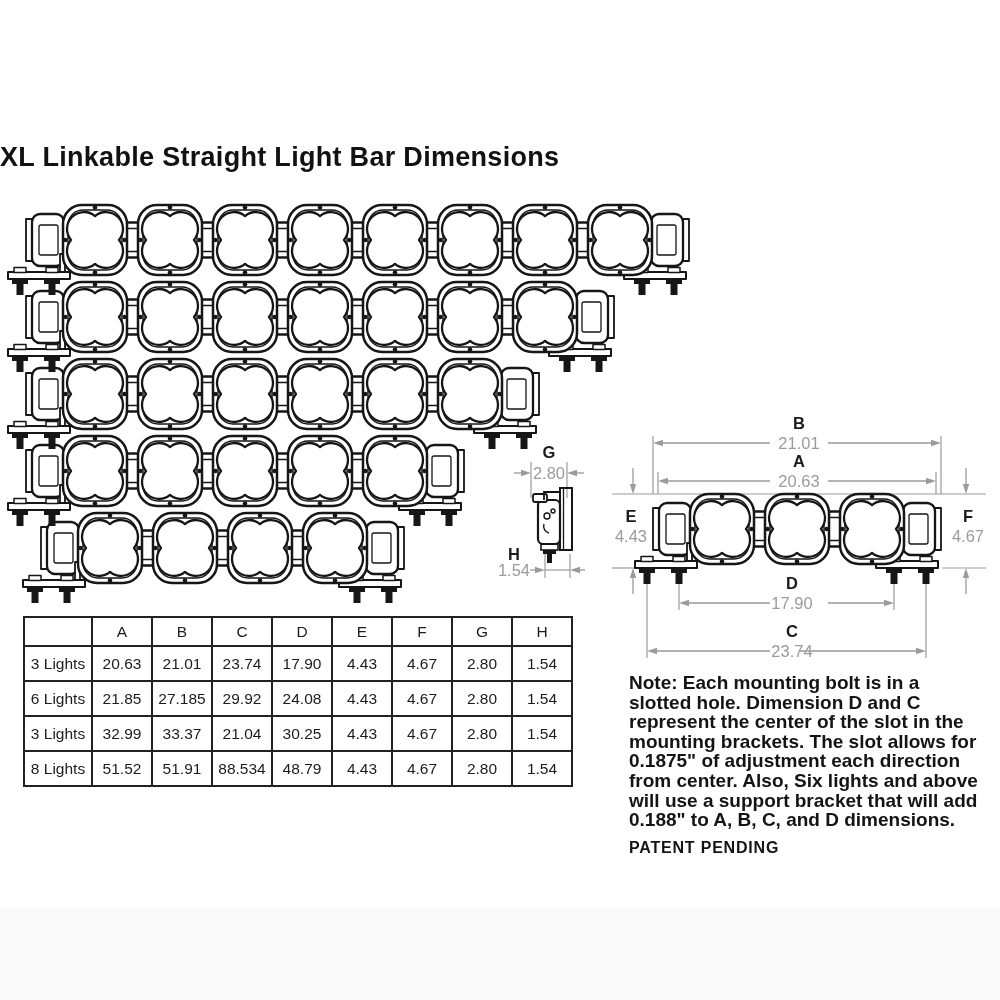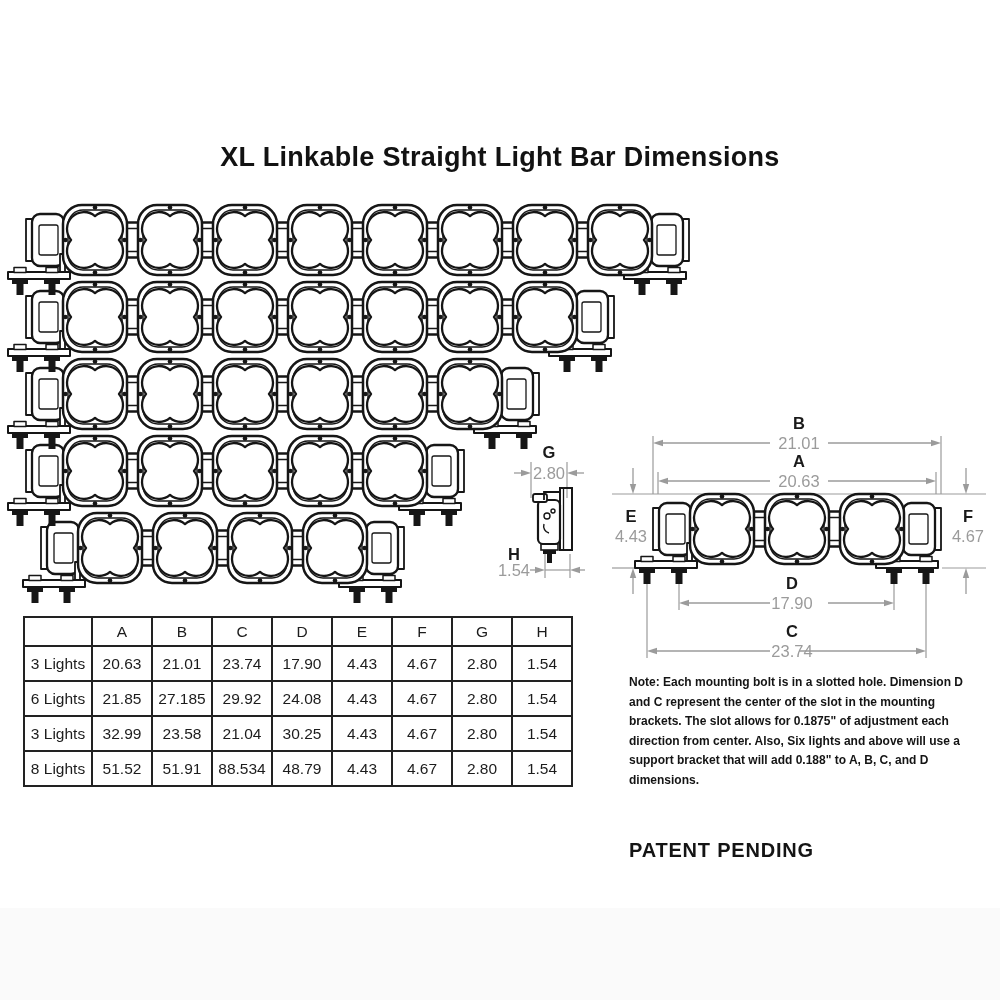--- a/index.html
+++ b/index.html
@@ -2,45 +2,45 @@
 <html><head>
 <meta charset="utf-8">
 <style>
   html,body { margin:0; padding:0; background:#fff; }
   #canvas {
     position:relative; width:1000px; height:1000px; background:#ffffff;
     font-family:"Liberation Sans", sans-serif; overflow:hidden;
   }
   .bg-strip { position:absolute; left:0; top:908px; width:1000px; height:92px; background:#fafafa; }
   .title {
-    position:absolute; left:0; top:142px; width:1000px; text-align:center;
+    position:absolute; left:0; top:142px; width:1000px; text-align:left;
     font-size:27px; font-weight:bold; color:#121212; letter-spacing:0.3px;
   }
   .bar { position:absolute; }
   #side-view, #front-view { position:absolute; }
   svg text { font-family:"Liberation Sans", sans-serif; }
   .dl { font-weight:bold; fill:#1a1a1a; font-size:16.5px; text-anchor:middle; }
   .dv { fill:#9b9b9b; font-size:16.5px; text-anchor:middle; }
   #dim-table {
     position:absolute; left:23px; top:616px; border-collapse:collapse; color:#1c1c1c;
     background:#fff;
   }
   #dim-table th, #dim-table td {
     border:2px solid #222; font-weight:normal; font-size:15.5px; text-align:center; padding:0;
   }
   #dim-table th { height:27px; width:58px; }
   #dim-table th:first-child { width:66px; }
   #dim-table td { height:33px;margin-top:40px; }
   .note {
     position:absolute; left:629px; top:673px; width:357px;
-    font-size:12px; line-height:19.6px; font-weight:bold; color:#141414;
+    font-size:19px; line-height:19.6px; font-weight:bold; color:#141414;
   }
   .patent {
     position:absolute; left:629px; top:839px;
-    font-size:20px; font-weight:bold; color:#141414; letter-spacing:0.8px;
+    font-size:16px; font-weight:bold; color:#141414; letter-spacing:0.8px;
   }
 </style>
 </head>
 <body>
 
 <div id="canvas">
   <div class="bg-strip"></div>
 
   <div class="title">XL Linkable Straight Light Bar Dimensions</div>
 
@@ -608,21 +608,21 @@
           <td>29.92</td>
           <td>24.08</td>
           <td>4.43</td>
           <td>4.67</td>
           <td>2.80</td>
           <td>1.54</td>
         </tr>
         <tr>
           <td>3 Lights</td>
           <td>32.99</td>
-          <td>23.58</td>
+          <td>33.37</td>
           <td>21.04</td>
           <td>30.25</td>
           <td>4.43</td>
           <td>4.67</td>
           <td>2.80</td>
           <td>1.54</td>
         </tr>
         <tr>
           <td>8 Lights</td>
           <td>51.52</td>

